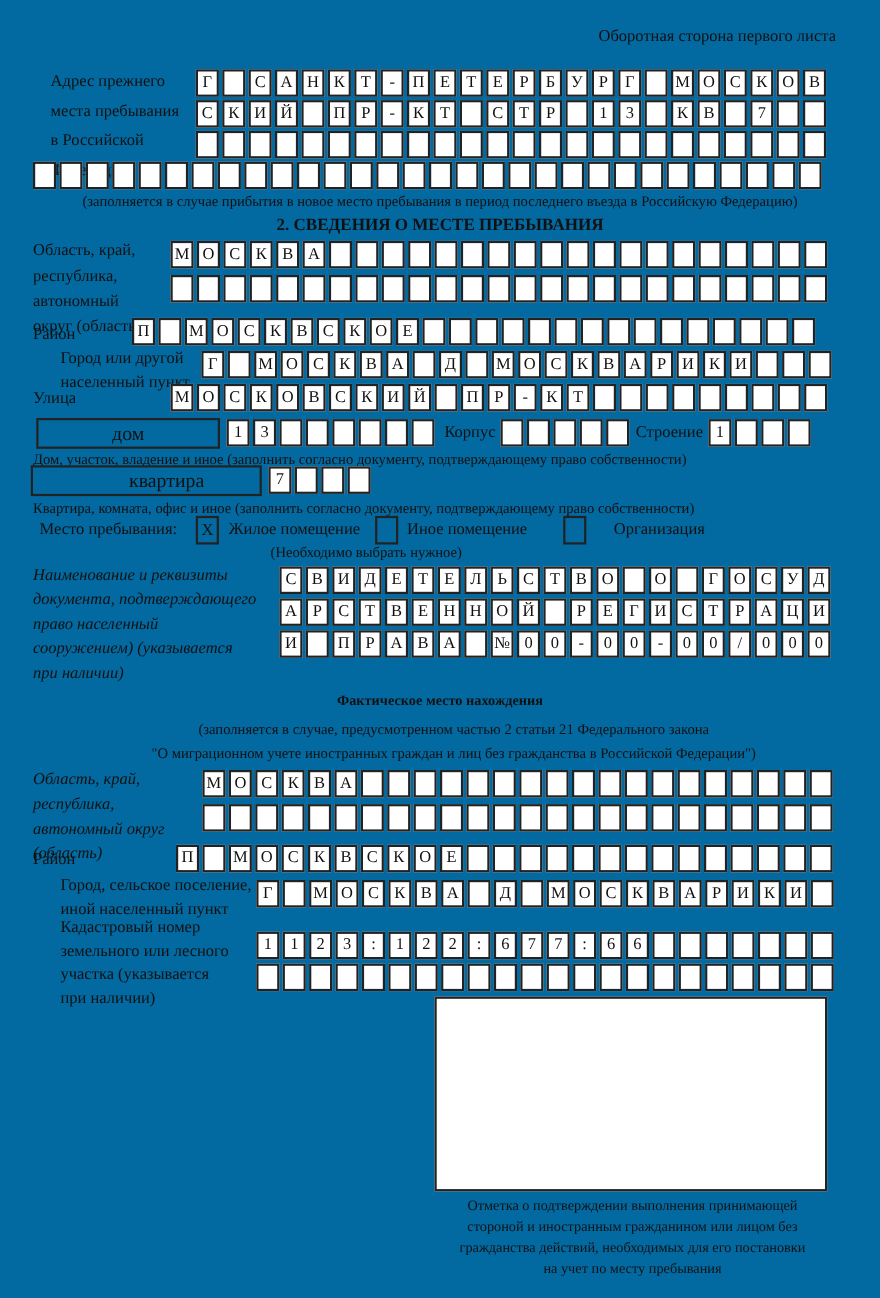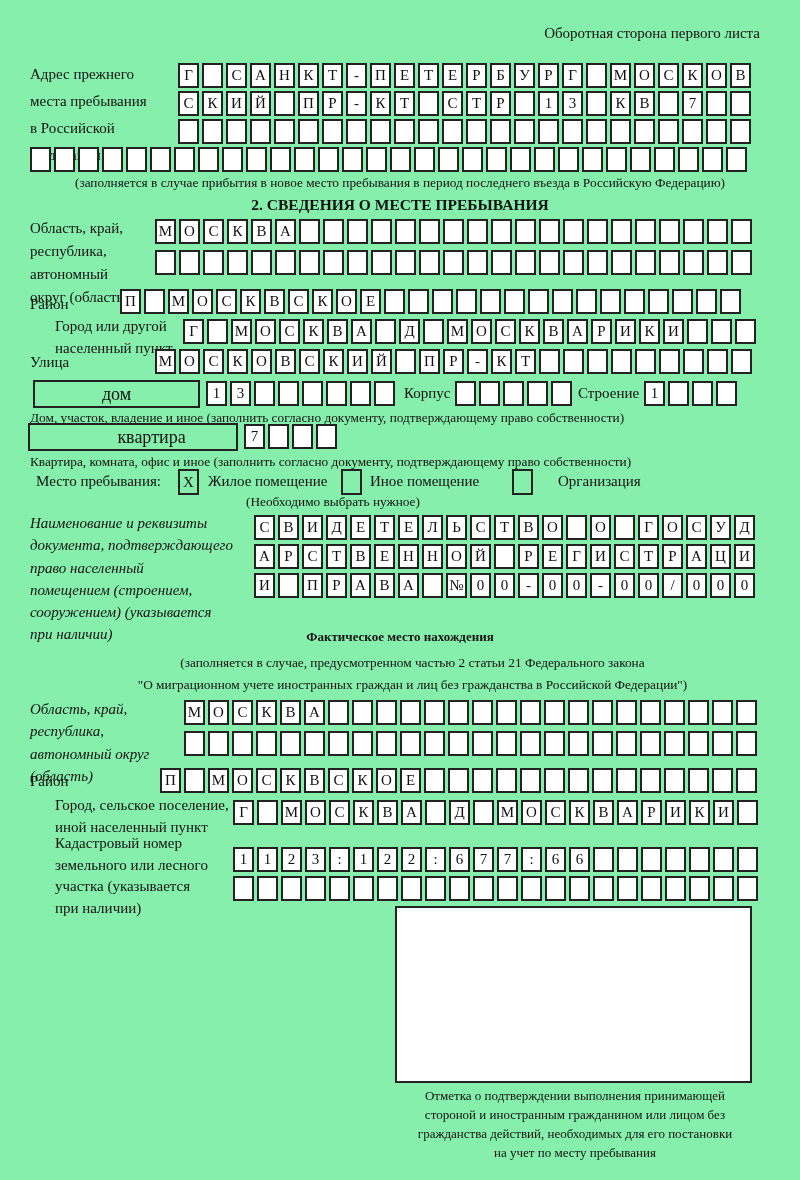--- a/index.html
+++ b/index.html
@@ -1,17 +1,17 @@
 <!DOCTYPE html>
 <html><head>
 <meta charset="utf-8">
 <style>
   html,body { margin:0; padding:0; background:#fff; }
   .page {
-    position:relative; width:800px; height:1180px; background:#86efac;
+    position:relative; width:800px; height:1180px; background:#0369a1;
     font-family:"Liberation Serif", serif; color:#111; overflow:hidden;
   }
   .page .abs { position:absolute; }
   .row { display:flex; gap:3px; }
   .cell {
     flex:none; width:21px; height:25px; box-sizing:border-box;
     border:2px solid #222; background:#fff;
     display:flex; align-items:center; justify-content:center;
     font-size:15px; line-height:1;
   }
@@ -21,21 +21,21 @@
     font-size:15px;
   }
   .longbox {
     position:absolute; box-sizing:border-box; border:2px solid #222; height:28px;
     display:flex; align-items:center; justify-content:center; font-size:18px;
   }
   .lbl { font-size:15px; line-height:1.2; }
   .cap { font-size:13.3px; }
   .center { left:0; width:800px; text-align:center; }
   .title { font-weight:bold; font-size:15.5px; }
-  .lh27 > div { line-height:27px; }
+  .lh27 > div { line-height:27px;margin-left:16px; }
   .lh23 > div { line-height:23px; }
   .lh22 > div { line-height:22.3px;font-style:italic; }
   .lh21 > div { line-height:21.5px;margin-left:25px; }
   .lh19 > div { line-height:19px; }
   .stamp { position:absolute; box-sizing:border-box; border:2px solid #222; background:#fff; }
 </style>
 </head>
 <body>
 
 <div class="page">
@@ -356,21 +356,20 @@
   <div class="cb" style="left:341px; top:469px;"></div>
   <div class="abs lbl" style="left:370px; top:472px;">Иное помещение</div>
   <div class="cb" style="left:512px; top:469px;"></div>
   <div class="abs lbl" style="left:558px; top:472px;">Организация</div>
   <div class="abs cap" style="left:246px; top:494px;">(Необходимо выбрать нужное)</div>
 
   <div class="abs lbl lh22" style="left:30px; top:512px; width:215px;">
       <div>Наименование и реквизиты</div>
       <div>документа, подтверждающего</div>
       <div>право населенный</div>
-      <div>помещением (строением,</div>
       <div>сооружением) (указывается</div>
       <div>при наличии)</div>
     </div>
   <div class="abs row" style="left:254px; top:515px;">
       <span class="cell">С</span>
       <span class="cell">В</span>
       <span class="cell">И</span>
       <span class="cell">Д</span>
       <span class="cell">Е</span>
       <span class="cell">Т</span>

